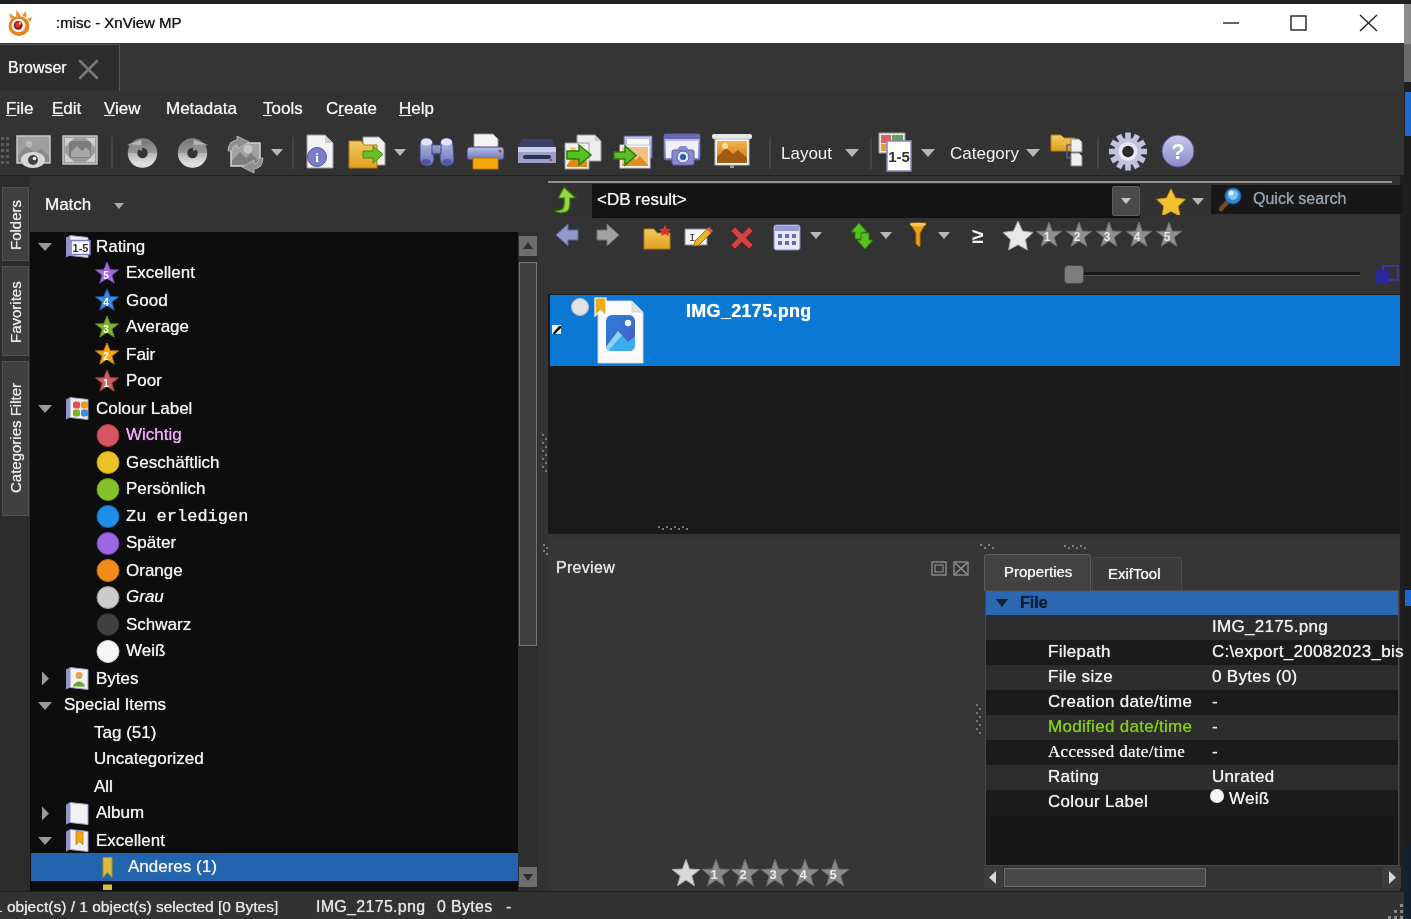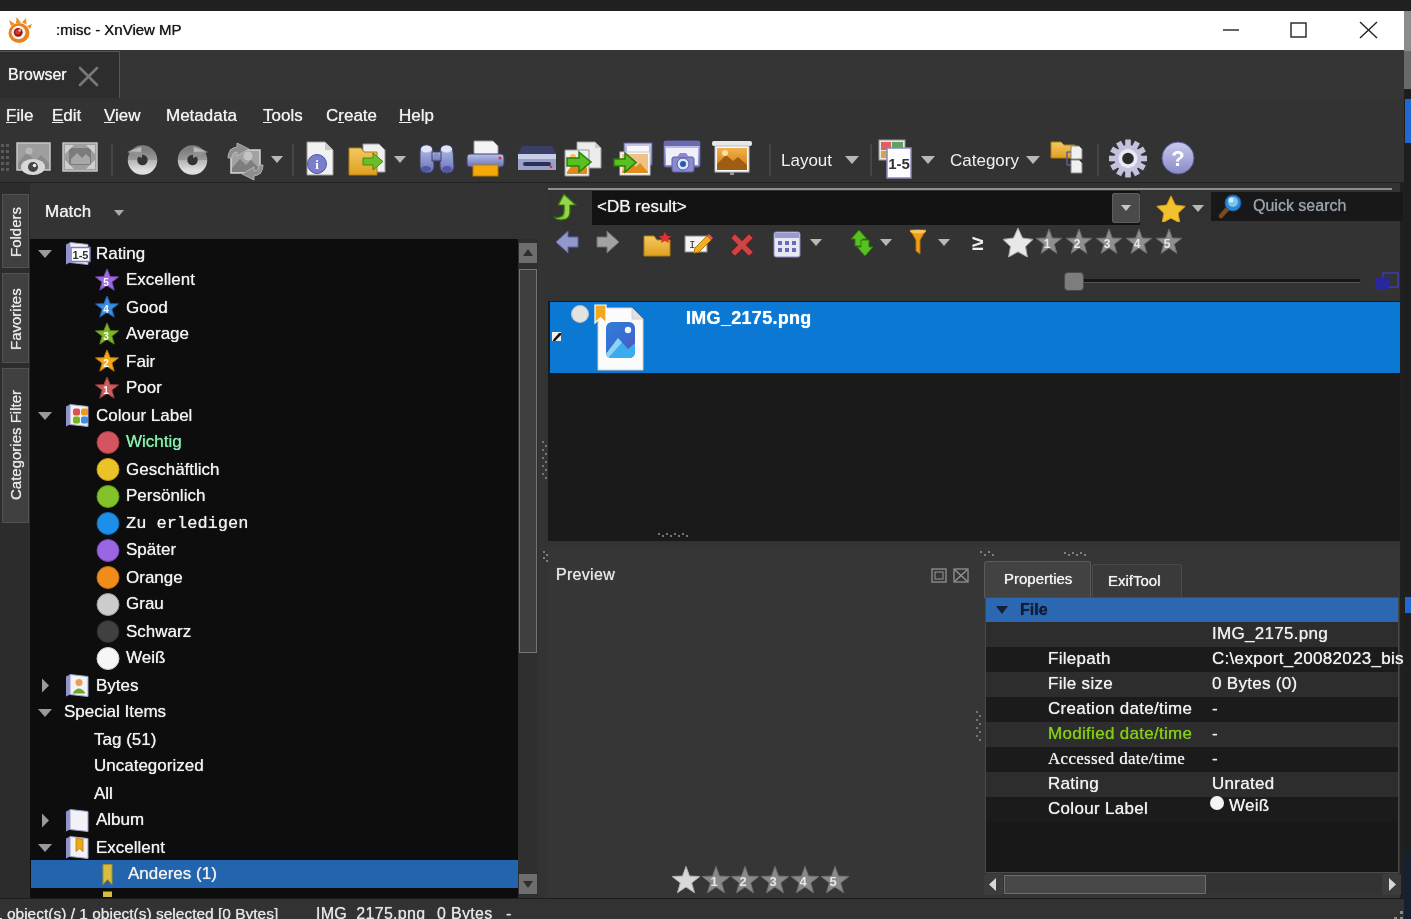--- a/index.html
+++ b/index.html
@@ -1,18 +1,18 @@
 <!DOCTYPE html>
 <html><head><meta charset="utf-8">
 <style>
   html,body{margin:0;padding:0;}
   body{width:1411px;height:919px;overflow:hidden;background:#202020;
        font-family:"Liberation Sans", sans-serif; -webkit-font-smoothing:antialiased;}
   .abs{position:absolute;}
-  #app{position:absolute;left:0;top:11px;width:1411px;height:884px;}
+  #app{position:absolute;left:0;top:4px;width:1411px;height:884px;}
   .txt{position:absolute;white-space:nowrap;text-shadow:0 0 0.8px;}
 </style></head>
 <body>
 <div id="app">
 
   <div class="abs" style="left:0;top:0;width:1404px;height:39px;background:#ffffff;"></div>
   <div class="txt" style="left:56px;top:10px;font-size:15px;color:#1a1a1a;">:misc - XnView MP</div>
 
   <svg class="abs" style="left:6px;top:5px" width="28" height="29" viewBox="0 0 28 29">
     <g>
@@ -349,27 +349,27 @@
   <path d="M73 625.5 L82 625.5 L82 645.5 L77.5 640.5 L73 645.5 Z" fill="#d8bc40" stroke="#a8901c" stroke-width="1"></path>
   <path d="M73 652.5 L82 652.5 L82 658 L73 658 Z" fill="#d8bc40"></path>
   </svg>
   <div class="txt" style="left:96px;top:233px;font-size:17px;color:#f0f0f0;">Rating</div>
   <div class="txt" style="left:126px;top:259px;font-size:17px;color:#f0f0f0;">Excellent</div>
   <div class="txt" style="left:126px;top:287px;font-size:17px;color:#f0f0f0;">Good</div>
   <div class="txt" style="left:126px;top:313px;font-size:17px;color:#f0f0f0;">Average</div>
   <div class="txt" style="left:126px;top:341px;font-size:17px;color:#f0f0f0;">Fair</div>
   <div class="txt" style="left:126px;top:367px;font-size:17px;color:#f0f0f0;">Poor</div>
   <div class="txt" style="left:96px;top:395px;font-size:17px;color:#f0f0f0;">Colour Label</div>
-  <div class="txt" style="left:126px;top:421px;font-size:17px;color:#86efac;">Wichtig</div>
+  <div class="txt" style="left:126px;top:421px;font-size:17px;color:#f0abfc;">Wichtig</div>
   <div class="txt" style="left:126px;top:449px;font-size:17px;color:#f0f0f0;">Geschäftlich</div>
   <div class="txt" style="left:126px;top:475px;font-size:17px;color:#f0f0f0;">Persönlich</div>
   <div class="txt" style="left:126px;top:503px;font-size:17px;color:#f0f0f0;font-family:Liberation Mono, monospace;">Zu erledigen</div>
   <div class="txt" style="left:126px;top:529px;font-size:17px;color:#f0f0f0;">Später</div>
   <div class="txt" style="left:126px;top:557px;font-size:17px;color:#f0f0f0;">Orange</div>
-  <div class="txt" style="left:126px;top:583px;font-size:17px;color:#f0f0f0;">Grau</div>
+  <div class="txt" style="left:126px;top:583px;font-size:17px;color:#f0f0f0;font-style:italic;">Grau</div>
   <div class="txt" style="left:126px;top:611px;font-size:17px;color:#f0f0f0;">Schwarz</div>
   <div class="txt" style="left:126px;top:637px;font-size:17px;color:#f0f0f0;">Weiß</div>
   <div class="txt" style="left:96px;top:665px;font-size:17px;color:#f0f0f0;">Bytes</div>
   <div class="txt" style="left:64px;top:691px;font-size:17px;color:#f0f0f0;">Special Items</div>
   <div class="txt" style="left:94px;top:719px;font-size:17px;color:#f0f0f0;">Tag (51)</div>
   <div class="txt" style="left:94px;top:745px;font-size:17px;color:#f0f0f0;">Uncategorized</div>
   <div class="txt" style="left:94px;top:773px;font-size:17px;color:#f0f0f0;">All</div>
   <div class="txt" style="left:96px;top:799px;font-size:17px;color:#f0f0f0;">Album</div>
   <div class="txt" style="left:96px;top:827px;font-size:17px;color:#f0f0f0;">Excellent</div>
   <div class="txt" style="left:128px;top:853px;font-size:17px;color:#f0f0f0;">Anderes (1)</div>

